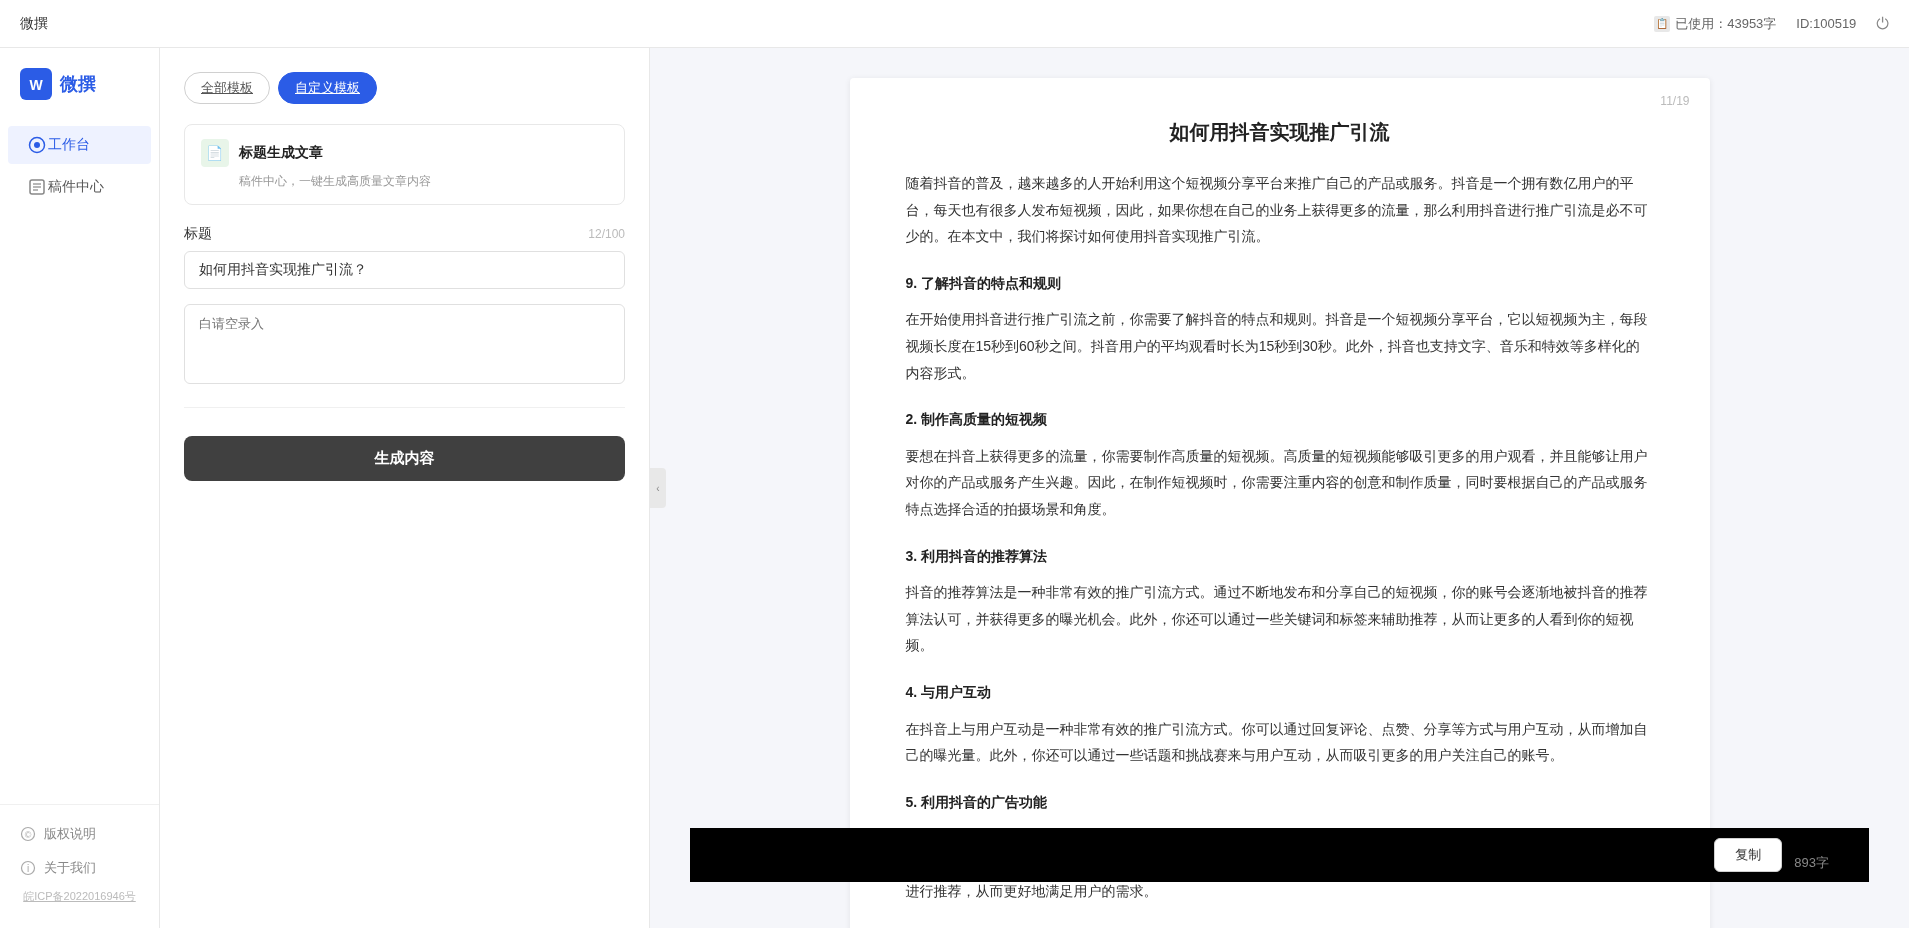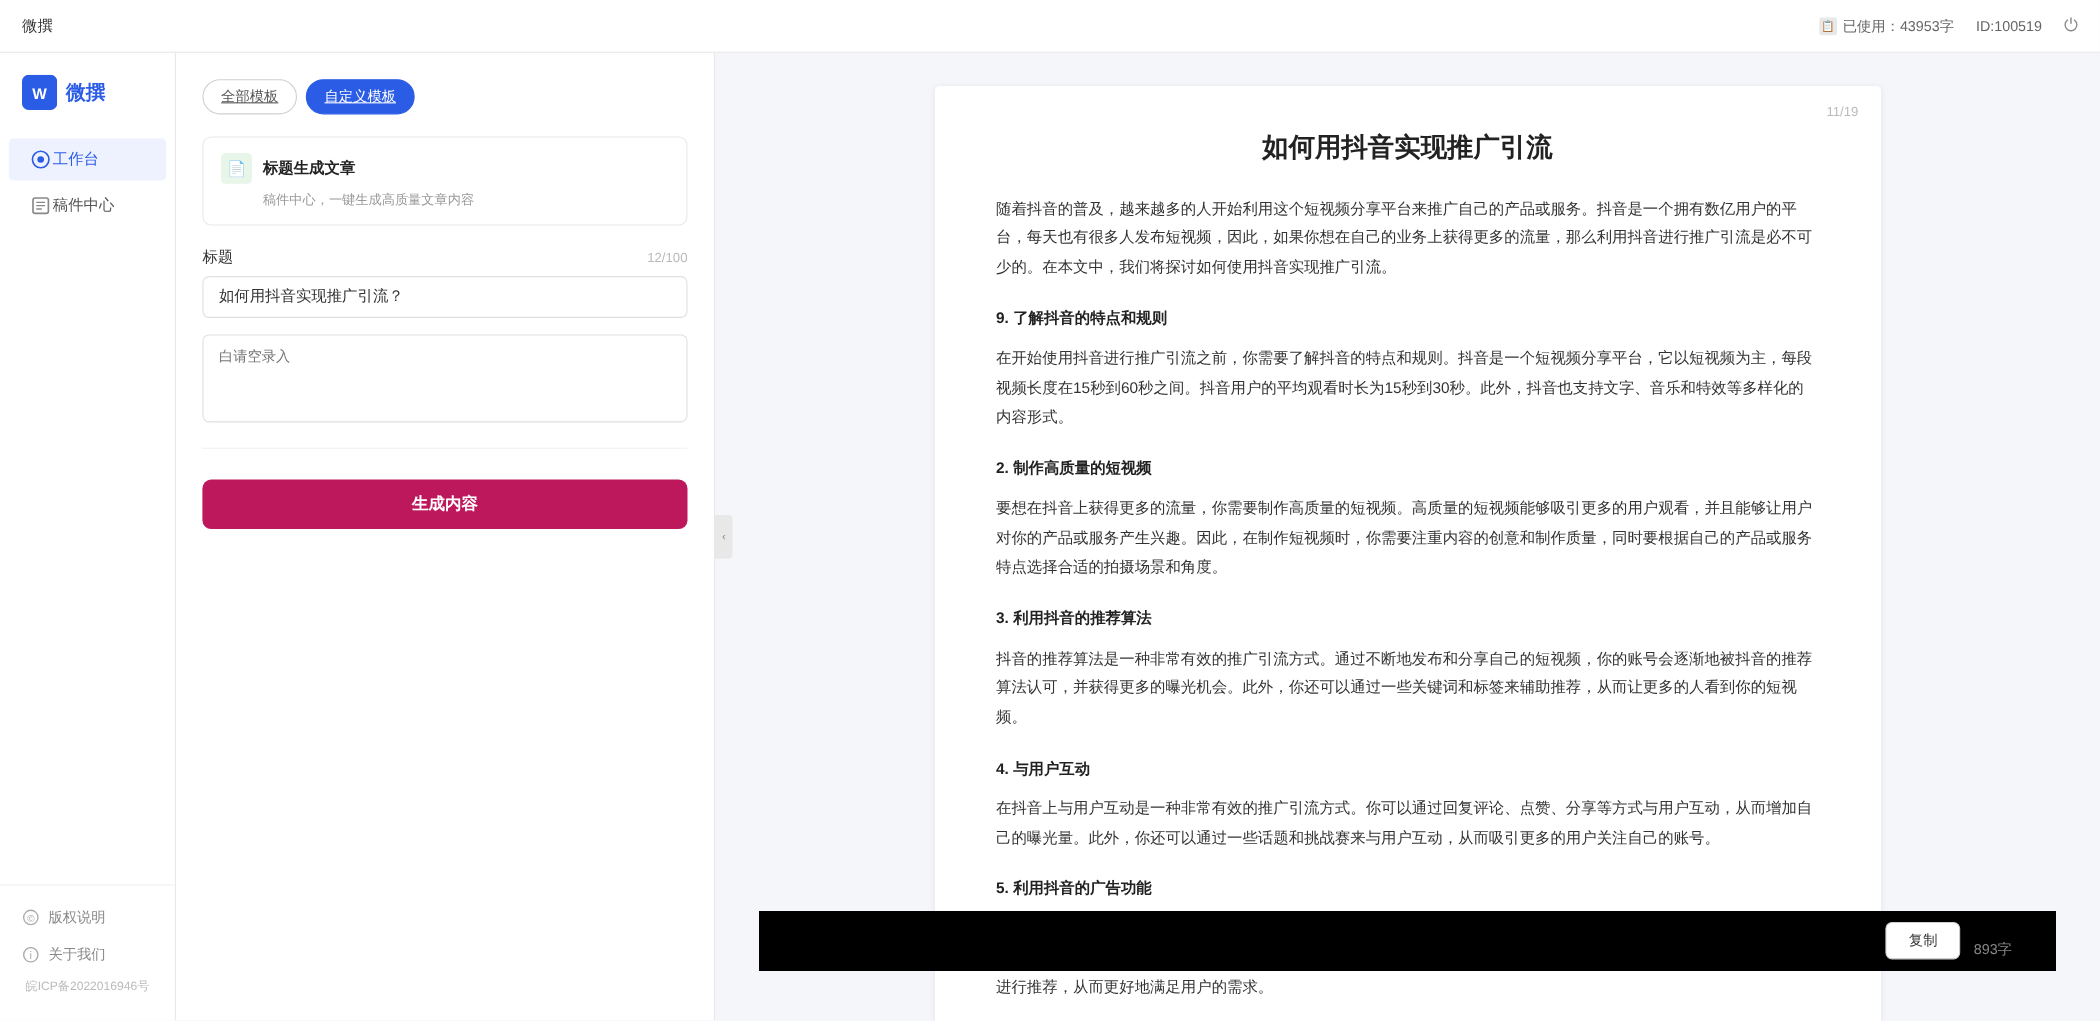--- a/index.html
+++ b/index.html
@@ -124,20 +124,21 @@
       padding: 8px 20px;
       cursor: pointer;
       color: #888;
       font-size: 13px;
     }
     .icp-text {
       font-size: 11px;
       color: #bbb;
       padding: 4px 20px;
       text-align: center;
+      text-decoration: underline;
     }
 
     
     .content-area {
       flex: 1;
       display: flex;
       overflow: hidden;
       position: relative;
     }
 
@@ -248,21 +249,21 @@
       outline: none;
     }
     .divider {
       border: none;
       border-top: 1px solid #f0f0f0;
       margin: 20px 0;
     }
     .generate-btn {
       width: 100%;
       padding: 13px;
-      background: #be185d;
+      background: #404040;
       color: #fff;
       border: none;
       border-radius: 8px;
       font-size: 15px;
       font-weight: 600;
       cursor: pointer;
       margin-top: 8px;
     }
 
     
@@ -306,21 +307,21 @@
 
     .doc-page-num {
       position: absolute;
       top: 16px;
       right: 20px;
       font-size: 12px;
       color: #bbb;
     }
 
     .doc-title {
-      font-size: 24px;
+      font-size: 20px;
       font-weight: 700;
       text-align: center;
       color: #222;
       margin-bottom: 24px;
       line-height: 1.4;
     }
 
     .doc-body {
       font-size: 14px;
       color: #333;

